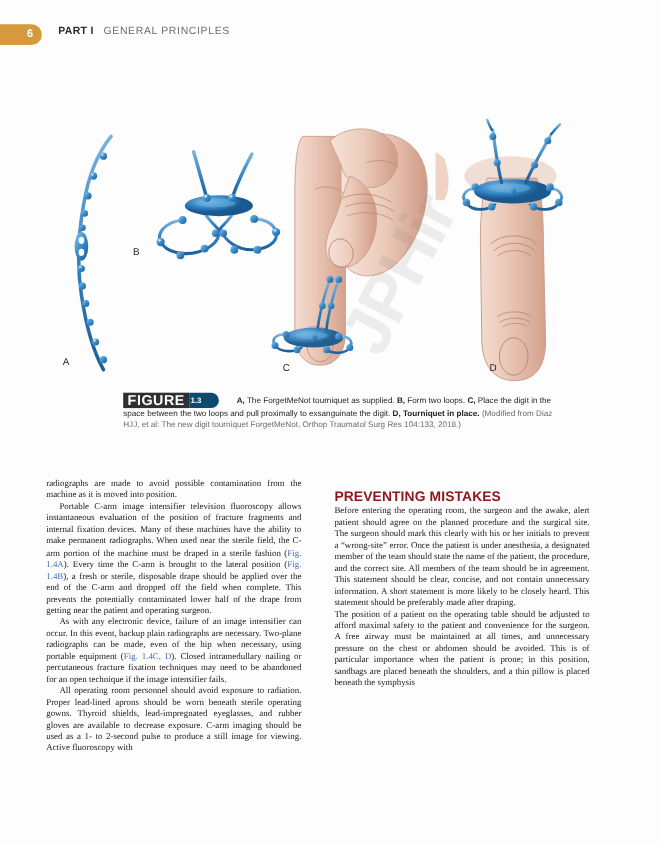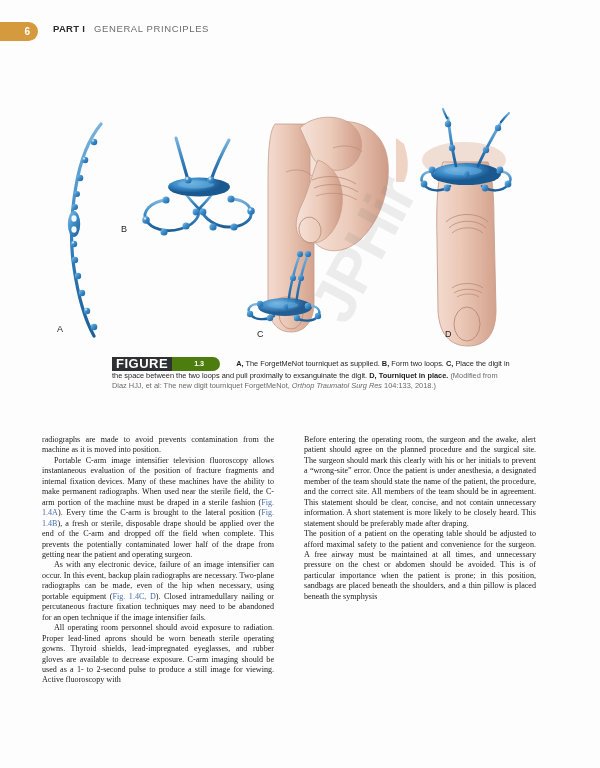--- a/index.html
+++ b/index.html
@@ -52,30 +52,30 @@
   }
   .fig-badge {
     display:inline-block; vertical-align:middle;
     background:#2f3033; color:#ffffff;
     font-size:13px; font-weight:bold; letter-spacing:.5px;
     padding:2px 4px 2px 4px;
     position:relative; top:-0.5px;
   }
   .fig-num-pill {
     display:inline-block; vertical-align:middle;
-    background:#4d7c0f; color:#ffffff;
+    background:#0c4a6e; color:#ffffff;
     font-size:7.2px; font-weight:bold;
-    padding:2px 16px 2px 22px;
+    padding:2px 16px 2px 1px;
     border-radius:0 8px 8px 0;
     margin-right:16px;
     position:relative; top:-0.5px;
   }
   .cap-bold { font-weight:bold; }
   .cap-src { color:#6a6a6a; }
-  .cap-ital { font-style:italic; }
+  .cap-ital { }
 
   
   .col {
     position:absolute; top:435px; width:232px;
     font-size:8.1px; line-height:10.45px;
     text-align:justify; color:#1a1a1a;
     -webkit-hyphens:none; hyphens:none;
   }
   .col-left { left:42px; }
   .col-right { left:304px; }
@@ -301,24 +301,25 @@
     <div class="panel-letter" style="left:445px; top:277px;">D</div>
   </div>
 
   <div class="watermark">JPHir</div>
 
   <div class="caption">
     <span class="fig-badge">FIGURE</span><span class="fig-num-pill">1.3</span><span class="cap-bold">A,</span><span> The ForgetMeNot tourniquet as supplied. </span><span class="cap-bold">B,</span><span> Form two loops. </span><span class="cap-bold">C,</span><span> Place the digit in the space between the two loops and pull proximally to exsanguinate the digit. </span><span class="cap-bold">D,</span><span class="cap-bold"> Tourniquet in place.</span><span class="cap-src"> (Modified from Diaz HJJ, et al: The new digit tourniquet ForgetMeNot, </span><span class="cap-src cap-ital">Orthop Traumatol Surg Res</span><span class="cap-src"> 104:133, 2018.)</span>
   </div>
 
   <div class="col col-left">
-    <p class="noindent">radiographs are made to avoid prevents contamination from the machine as it is moved into position.</p>
+    <p class="noindent">radiographs are made to avoid possible contamination from the machine as it is moved into position.</p>
     <p><span>Portable C-arm image intensifier television fluoroscopy allows instantaneous evaluation of the position of fracture fragments and internal fixation devices. Many of these machines have the ability to make permanent radiographs. When used near the sterile field, the C-arm portion of the machine must be draped in a sterile fashion (</span><span class="xref">Fig. 1.4A</span><span>). Every time the C-arm is brought to the lateral position (</span><span class="xref">Fig. 1.4B</span><span>), a fresh or sterile, disposable drape should be applied over the end of the C-arm and dropped off the field when complete. This prevents the potentially contaminated lower half of the drape from getting near the patient and operating surgeon.</span></p>
     <p><span>As with any electronic device, failure of an image intensifier can occur. In this event, backup plain radiographs are necessary. Two-plane radiographs can be made, even of the hip when necessary, using portable equipment (</span><span class="xref">Fig. 1.4C, D</span><span>). Closed intramedullary nailing or percutaneous fracture fixation techniques may need to be abandoned for an open technique if the image intensifier fails.</span></p>
     <p>All operating room personnel should avoid exposure to radiation. Proper lead-lined aprons should be worn beneath sterile operating gowns. Thyroid shields, lead-impregnated eyeglasses, and rubber gloves are available to decrease exposure. C-arm imaging should be used as a 1- to 2-second pulse to produce a still image for viewing. Active fluoroscopy with</p>
   </div>
 
   <div class="col col-right">
+    <h2 class="sec">PREVENTING MISTAKES</h2>
     <p class="noindent">Before entering the operating room, the surgeon and the awake, alert patient should agree on the planned procedure and the surgical site. The surgeon should mark this clearly with his or her initials to prevent a “wrong-site” error. Once the patient is under anesthesia, a designated member of the team should state the name of the patient, the procedure, and the correct site. All members of the team should be in agreement. This statement should be clear, concise, and not contain unnecessary information. A short statement is more likely to be closely heard. This statement should be preferably made after draping.</p>
     <p class="noindent">The position of a patient on the operating table should be adjusted to afford maximal safety to the patient and convenience for the surgeon. A free airway must be maintained at all times, and unnecessary pressure on the chest or abdomen should be avoided. This is of particular importance when the patient is prone; in this position, sandbags are placed beneath the shoulders, and a thin pillow is placed beneath the symphysis</p>
   </div>
 
 </div>
 
 </body></html>

